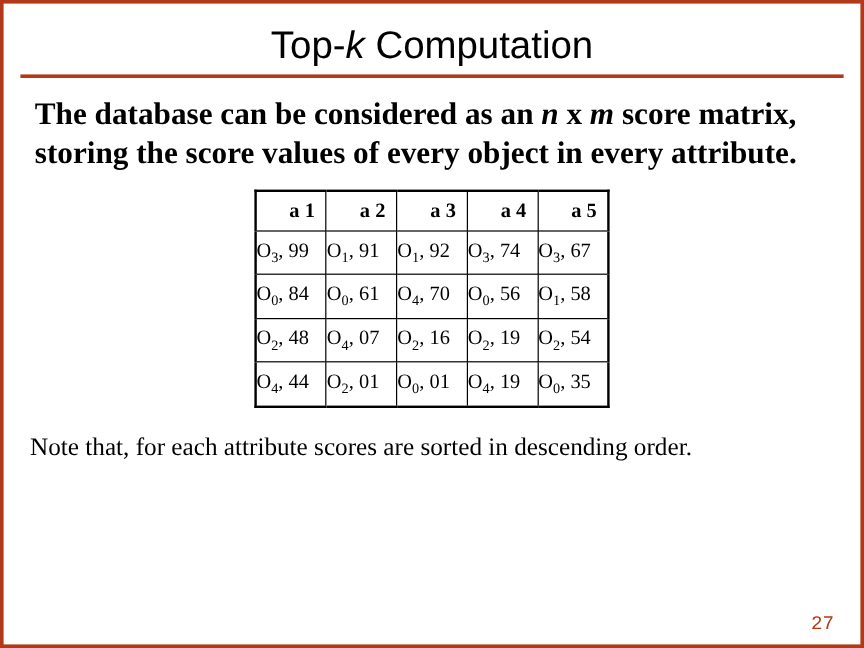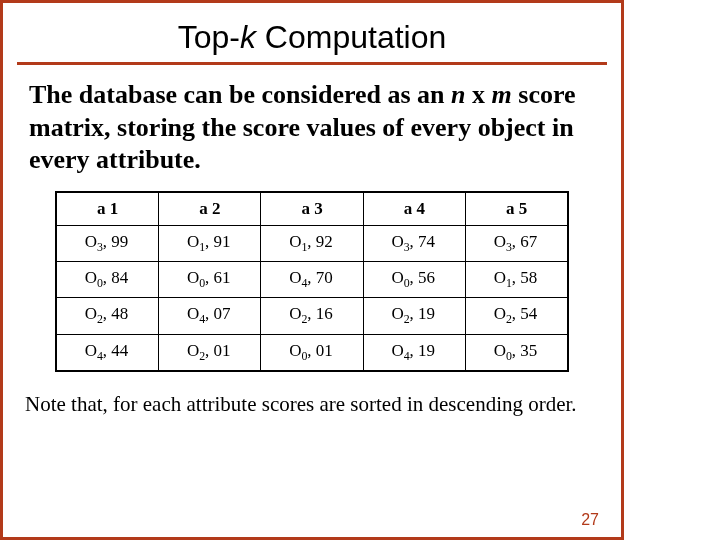--- a/index.html
+++ b/index.html
@@ -6,21 +6,21 @@
     margin: 0;
     padding: 0;
     width: 720px;
     height: 540px;
     background: #fff;
     font-family: "Times New Roman", Times, serif;
     color: #000;
   }
   .slide {
     box-sizing: border-box;
-    width: 624px;
+    width: 720px;
     height: 540px;
     border: 3px solid #b23a1a;
     padding: 10px 20px 8px 20px;
     position: relative;
   }
   .title {
     font-family: Arial, Helvetica, sans-serif;
     font-size: 32px;
     text-align: center;
     margin: 6px 0 2px 0;
@@ -41,44 +41,44 @@
   .body-text .ital { font-style: italic; }
   .table-wrap { display: flex; justify-content: center; }
   table.score {
     border-collapse: collapse;
     border: 2px solid #000;
   }
   table.score th, table.score td {
     border: 1px solid #000;
     font-family: "Times New Roman", Times, serif;
     text-align: center;
-    padding: 6px 14px 6px 12px;
+    padding: 6px 14px 6px 0;
     font-size: 17px;
     white-space: nowrap;
   }
   table.score th {
     font-weight: 700;
     text-align: right;
-    padding: 6px 40px;
+    padding: 6px 9px;
   }
   table.score tr:first-child th { border-top: 2px solid #000; }
   table.score tr:last-child td { border-bottom: 2px solid #000; }
   table.score th:first-child, table.score td:first-child { border-left: 2px solid #000; }
   table.score th:last-child,  table.score td:last-child  { border-right: 2px solid #000; }
   .cell sub { font-size: 0.7em; vertical-align: sub; }
   .note {
     font-size: 21px;
     margin: 20px 2px 0 2px;
   }
   .page-num {
     position: absolute;
     right: 22px;
     bottom: 8px;
     color: #b23a1a;
-    font-family: Liberation Sans, sans-serif;
+    font-family: Liberation Mono, monospace;
     font-size: 16px;
     margin-top: 30px;
   }
 </style>
 </head>
 <body>
 
 <div class="slide">
 
   <h1 class="title">

